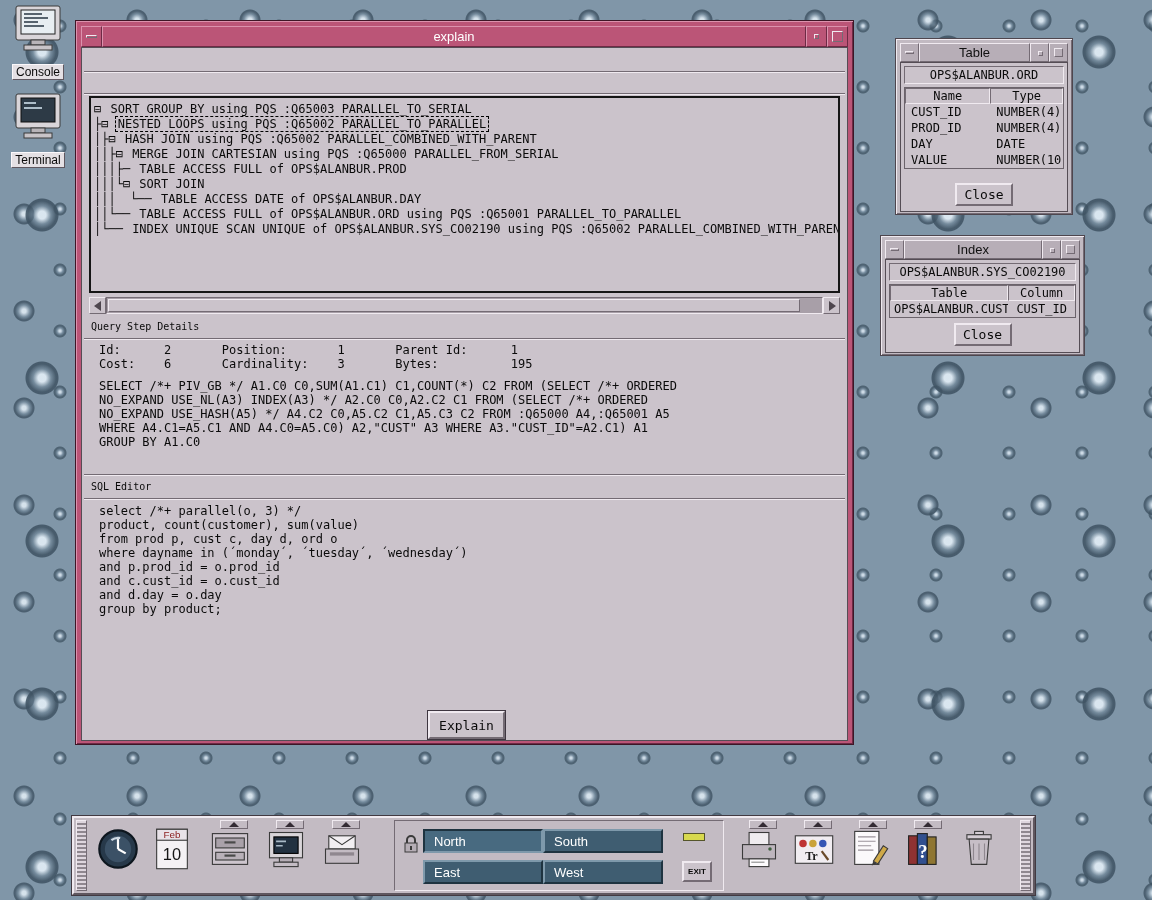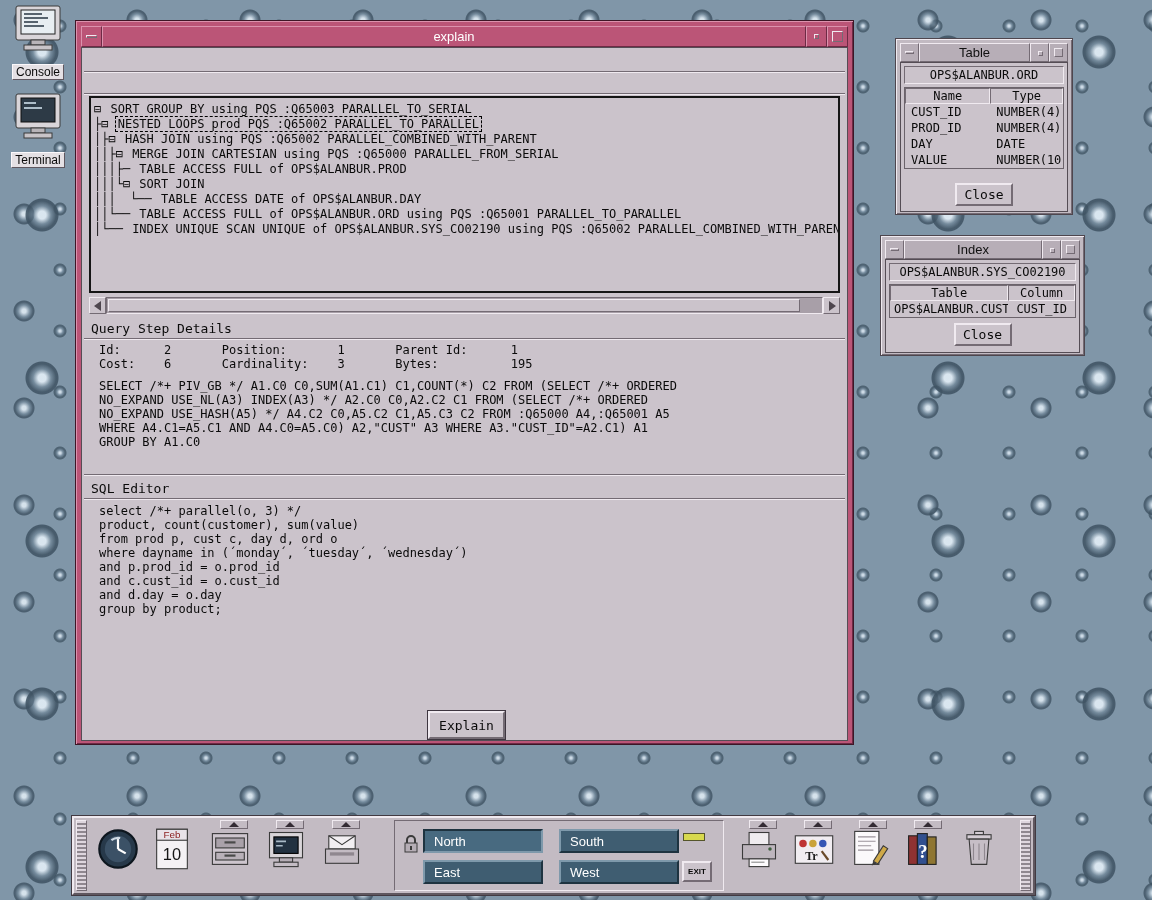--- a/index.html
+++ b/index.html
@@ -72,21 +72,21 @@
   .tree-line .tree-label{padding:0 2px}
   .tree-line.selected .tree-label{outline:1px dashed #000}
 
   .hscroll{position:absolute;top:249px;left:7px;right:7px;height:17px;display:flex}
   .scroll-arrow{width:17px;height:17px;background:var(--g-bg);border:1px solid;border-color:var(--g-hi) var(--g-lo) var(--g-lo) var(--g-hi);position:relative;cursor:pointer}
   .scroll-arrow.left::after{content:"";position:absolute;left:4px;top:3px;border-top:5px solid transparent;border-bottom:5px solid transparent;border-right:7px solid #4e464e}
   .scroll-arrow.right::after{content:"";position:absolute;left:5px;top:3px;border-top:5px solid transparent;border-bottom:5px solid transparent;border-left:7px solid #4e464e}
   .scroll-trough{flex:1;background:var(--g-mid);border:1px solid;border-color:var(--g-lo) var(--g-hi) var(--g-hi) var(--g-lo);padding:1px}
   .scroll-thumb{width:97%;height:100%;background:var(--g-bg);border:1px solid;border-color:var(--g-hi) var(--g-lo) var(--g-lo) var(--g-hi);cursor:grab}
 
-  .section-label{position:absolute;left:9px;font-size:13px;white-space:pre}
+  .section-label{position:absolute;left:9px;font-size:10px;white-space:pre}
   pre.blk{position:absolute;left:17px;right:9px;font-family:"DejaVu Sans Mono","DejaVu Sans",monospace;font-size:12px;line-height:14px;white-space:pre}
 
   .btn{display:block;background:var(--g-bg);border:2px solid;border-color:var(--g-hi) var(--g-lo) var(--g-lo) var(--g-hi);
     font-family:"DejaVu Sans Mono","DejaVu Sans",monospace;font-size:13px;color:var(--ink);cursor:pointer}
   .explain-btn{position:absolute;top:663px;left:346px;width:77px;height:28px;outline:1px solid #3e3640}
 
   
   .obj-field{position:absolute;top:3px;left:3px;right:3px;height:18px;text-align:center;font-size:12px;line-height:16px;
     border:1px solid;border-color:var(--g-lo) var(--g-hi) var(--g-hi) var(--g-lo);white-space:pre;overflow:hidden}
   .listbox{position:absolute;top:24px;left:3px;right:3px;border:1px solid #6b636b;background:var(--g-bg)}
@@ -114,21 +114,21 @@
     background:repeating-linear-gradient(180deg,#ded6de 0 2px,#8f878f 2px 4px);
     border:1px solid;border-color:var(--g-hi) var(--g-lo) var(--g-lo) var(--g-hi)}
   .handle.lh{left:2px}.handle.rh{right:2px}
   .fp-icon{position:absolute;top:1px;width:52px;height:60px;display:flex;align-items:center;cursor:pointer}
   .fp-arrow{position:absolute;top:2px;width:28px;height:9px;background:#c3bbc3;cursor:pointer;
     border:1px solid;border-color:var(--g-hi) var(--g-lo) var(--g-lo) var(--g-hi)}
   .fp-arrow::after{content:"";display:block;margin:1px auto 0;width:0;height:0;
     border-left:5px solid transparent;border-right:5px solid transparent;border-bottom:5px solid #332b33}
   .ws-area{position:absolute;left:320px;top:2px;width:330px;height:71px;
     border:1px solid;border-color:var(--g-lo) var(--g-hi) var(--g-hi) var(--g-lo)}
-  .ws-grid{position:absolute;left:28px;top:8px;display:grid;grid-template-columns:120px 120px;grid-auto-rows:24px;gap:7px 16px}
+  .ws-grid{position:absolute;left:28px;top:8px;display:grid;grid-template-columns:120px 120px;grid-auto-rows:24px;gap:7px 0}
   .ws-btn{background:var(--teal);color:#fff;font-family:"Liberation Sans",sans-serif;font-size:13px;text-align:left;padding-left:9px;
     border:2px solid;border-color:var(--teal-hi) var(--teal-lo) var(--teal-lo) var(--teal-hi);cursor:pointer}
   .ws-btn.active{border-color:var(--teal-lo) var(--teal-hi) var(--teal-hi) var(--teal-lo);background:#486a80}
   .led{position:absolute;left:288px;top:12px;width:22px;height:8px;background:#d8d94e;border:1px solid #55552a;cursor:default}
   .exit-btn{position:absolute;left:287px;top:40px;width:30px;height:21px;font-size:8px;font-weight:bold;
     font-family:"Liberation Sans",sans-serif;padding:0;text-align:center}
   .lock{position:absolute;left:7px;top:12px;width:18px;height:22px;cursor:pointer}
 </style>
 </head>
 <body>
@@ -168,21 +168,21 @@
       <div class="tb-btn">
           <div class="tb-sq-l"></div>
         </div>
     </div>
     <div class="win-body" id="explain-body">
       <div class="etch" style="top:23px"></div>
       <div class="etch" style="top:45px"></div>
 
       <div class="tree-panel mono">
           <div class="tree-line"><span class="tree-prefix">⊟ </span><span class="tree-label">SORT GROUP BY using PQS :Q65003 PARALLEL_TO_SERIAL</span></div>
-          <div class="tree-line selected"><span class="tree-prefix">├⊟ </span><span class="tree-label">NESTED LOOPS prod PQS :Q65002 PARALLEL_TO_PARALLEL</span></div>
+          <div class="tree-line selected"><span class="tree-prefix">├⊟ </span><span class="tree-label">NESTED LOOPS using PQS :Q65002 PARALLEL_TO_PARALLEL</span></div>
           <div class="tree-line"><span class="tree-prefix">│├⊟ </span><span class="tree-label">HASH JOIN using PQS :Q65002 PARALLEL_COMBINED_WITH_PARENT</span></div>
           <div class="tree-line"><span class="tree-prefix">││├⊟ </span><span class="tree-label">MERGE JOIN CARTESIAN using PQS :Q65000 PARALLEL_FROM_SERIAL</span></div>
           <div class="tree-line"><span class="tree-prefix">│││├─ </span><span class="tree-label">TABLE ACCESS FULL of OPS$ALANBUR.PROD</span></div>
           <div class="tree-line"><span class="tree-prefix">│││└⊟ </span><span class="tree-label">SORT JOIN</span></div>
           <div class="tree-line"><span class="tree-prefix">│││  └── </span><span class="tree-label">TABLE ACCESS DATE of OPS$ALANBUR.DAY</span></div>
           <div class="tree-line"><span class="tree-prefix">││└── </span><span class="tree-label">TABLE ACCESS FULL of OPS$ALANBUR.ORD using PQS :Q65001 PARALLEL_TO_PARALLEL</span></div>
           <div class="tree-line"><span class="tree-prefix">│└── </span><span class="tree-label">INDEX UNIQUE SCAN UNIQUE of OPS$ALANBUR.SYS_CO02190 using PQS :Q65002 PARALLEL_COMBINED_WITH_PARENT</span></div>
         </div>
 
       <div class="hscroll">

